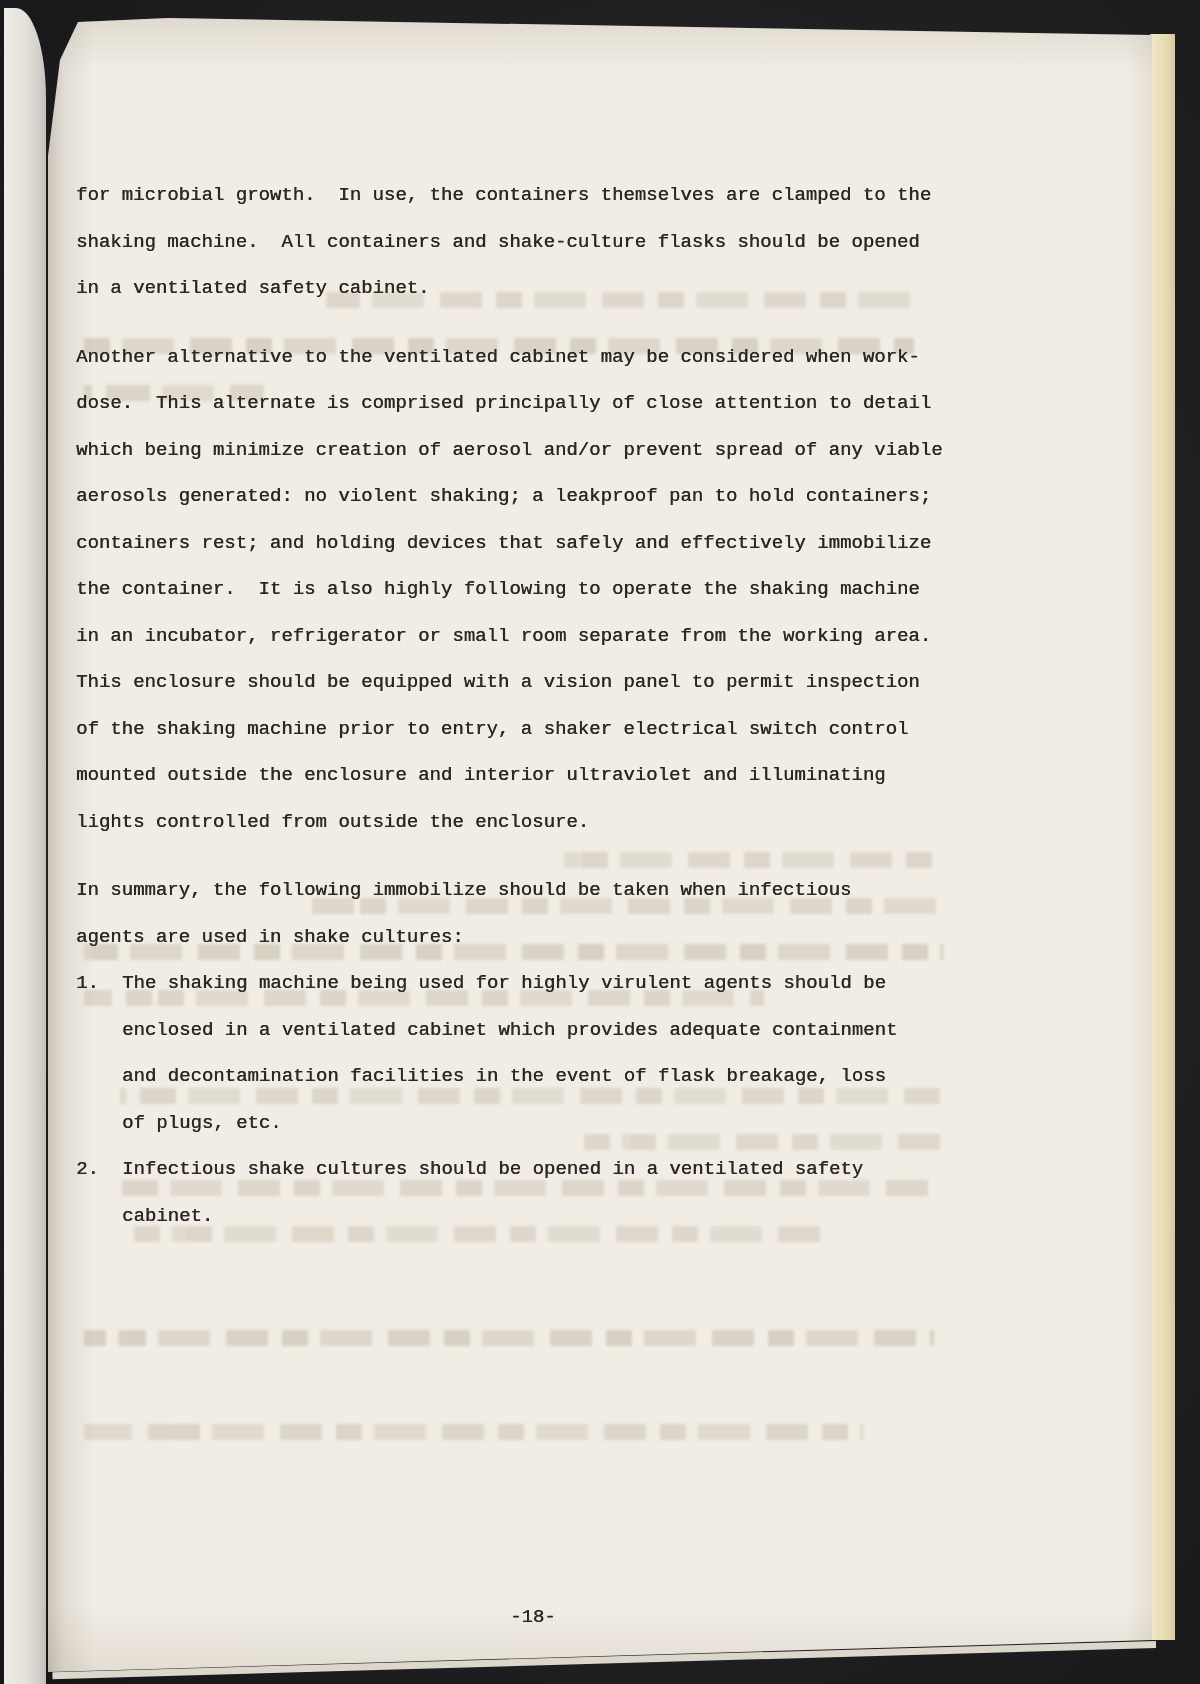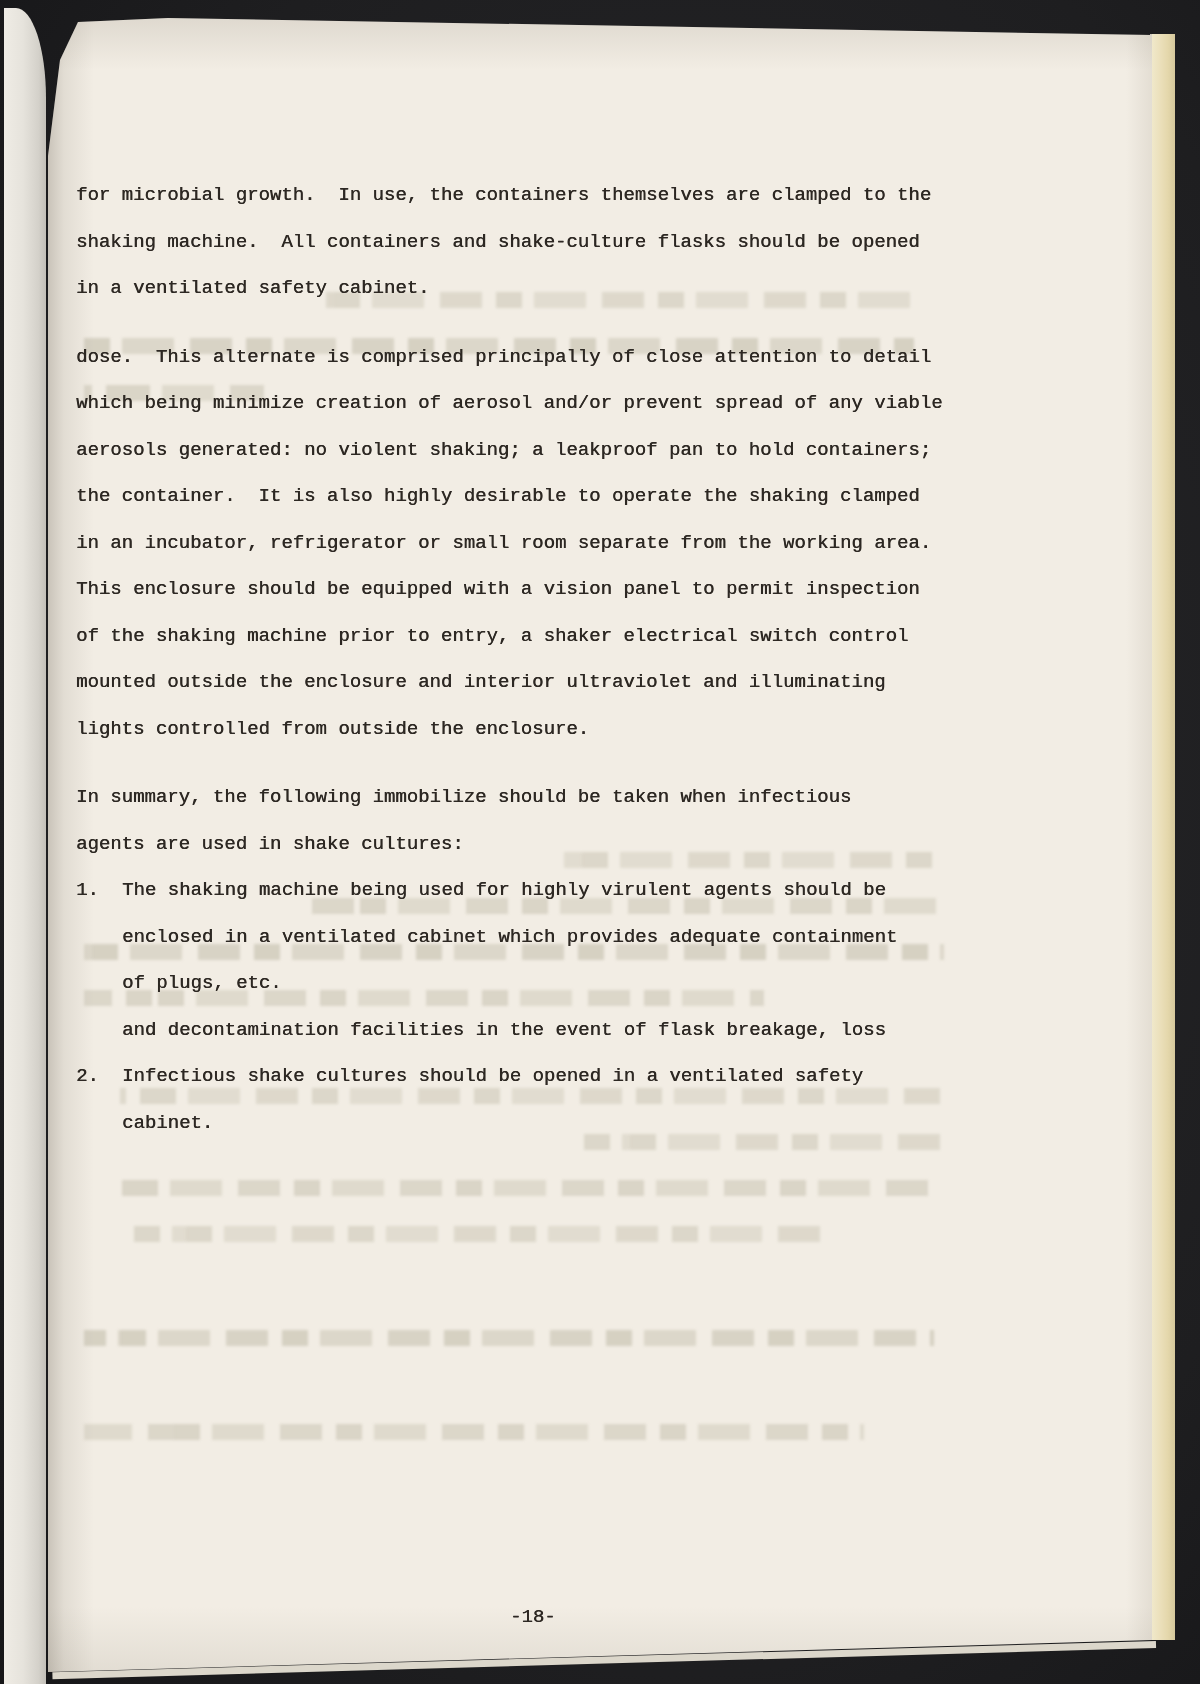--- a/index.html
+++ b/index.html
@@ -91,42 +91,44 @@
 
     <div class="textblock">
 
       <div class="para">
         <div class="line">for microbial growth.  In use, the containers themselves are clamped to the</div>
         <div class="line">shaking machine.  All containers and shake-culture flasks should be opened</div>
         <div class="line">in a ventilated safety cabinet.</div>
       </div>
 
       <div class="para gap">
+        <div class="line">Another alternative to the ventilated cabinet may be considered when work-</div>
         <div class="line">dose.  This alternate is comprised principally of close attention to detail</div>
         <div class="line">which being minimize creation of aerosol and/or prevent spread of any viable</div>
         <div class="line">aerosols generated: no violent shaking; a leakproof pan to hold containers;</div>
-        <div class="line">the container.  It is also highly desirable to operate the shaking clamped</div>
+        <div class="line">containers rest; and holding devices that safely and effectively immobilize</div>
+        <div class="line">the container.  It is also highly following to operate the shaking machine</div>
         <div class="line">in an incubator, refrigerator or small room separate from the working area.</div>
         <div class="line">This enclosure should be equipped with a vision panel to permit inspection</div>
         <div class="line">of the shaking machine prior to entry, a shaker electrical switch control</div>
         <div class="line">mounted outside the enclosure and interior ultraviolet and illuminating</div>
         <div class="line">lights controlled from outside the enclosure.</div>
       </div>
 
       <div class="para gap">
         <div class="line">In summary, the following immobilize should be taken when infectious</div>
         <div class="line">agents are used in shake cultures:</div>
       </div>
 
       <div class="list">
         <div class="list-item">
           <div class="line"><span class="marker">1.</span><span>The shaking machine being used for highly virulent agents should be</span></div>
           <div class="line cont">enclosed in a ventilated cabinet which provides adequate containment</div>
+          <div class="line cont">and decontamination facilities in the event of flask breakage, loss</div>
           <div class="line cont">of plugs, etc.</div>
-          <div class="line cont">and decontamination facilities in the event of flask breakage, loss</div>
         </div>
         <div class="list-item">
           <div class="line"><span class="marker">2.</span><span>Infectious shake cultures should be opened in a ventilated safety</span></div>
           <div class="line cont">cabinet.</div>
         </div>
       </div>
 
     </div>
 
     <div class="page-number">-18-</div>

